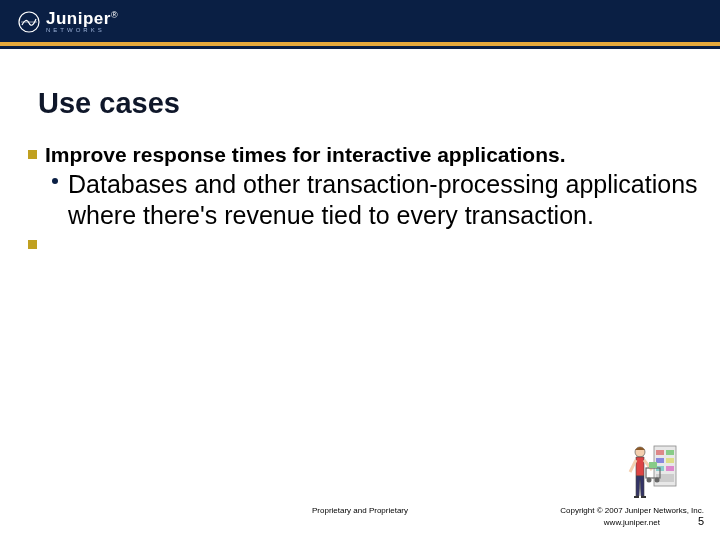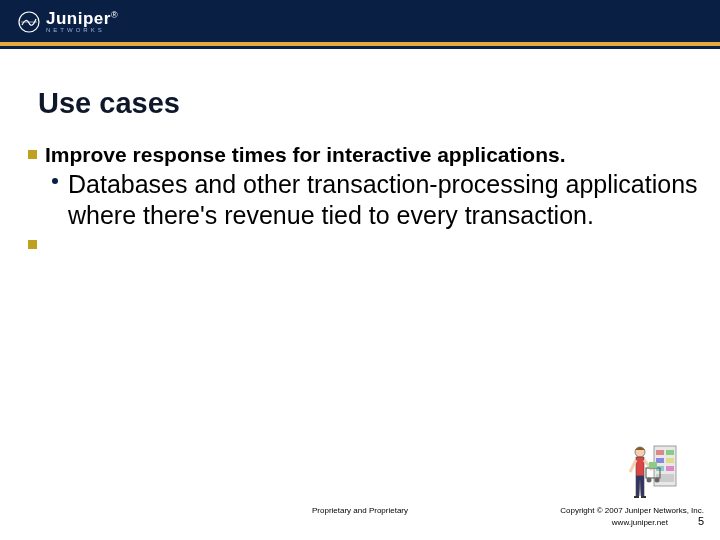--- a/index.html
+++ b/index.html
@@ -117,21 +117,21 @@
     color: #000;
   }
   .footer-center {
     position: absolute;
     left: 50%;
     transform: translateX(-50%);
   }
   .footer-right {
     display: flex;
     align-items: flex-end;
-    gap: 30px;
+    gap: 38px;
   }
   .page-num {
     font-size: 11px;
   }
   .clipart {
     position: absolute;
     right: 40px;
     bottom: 34px;
   }
 </style>

